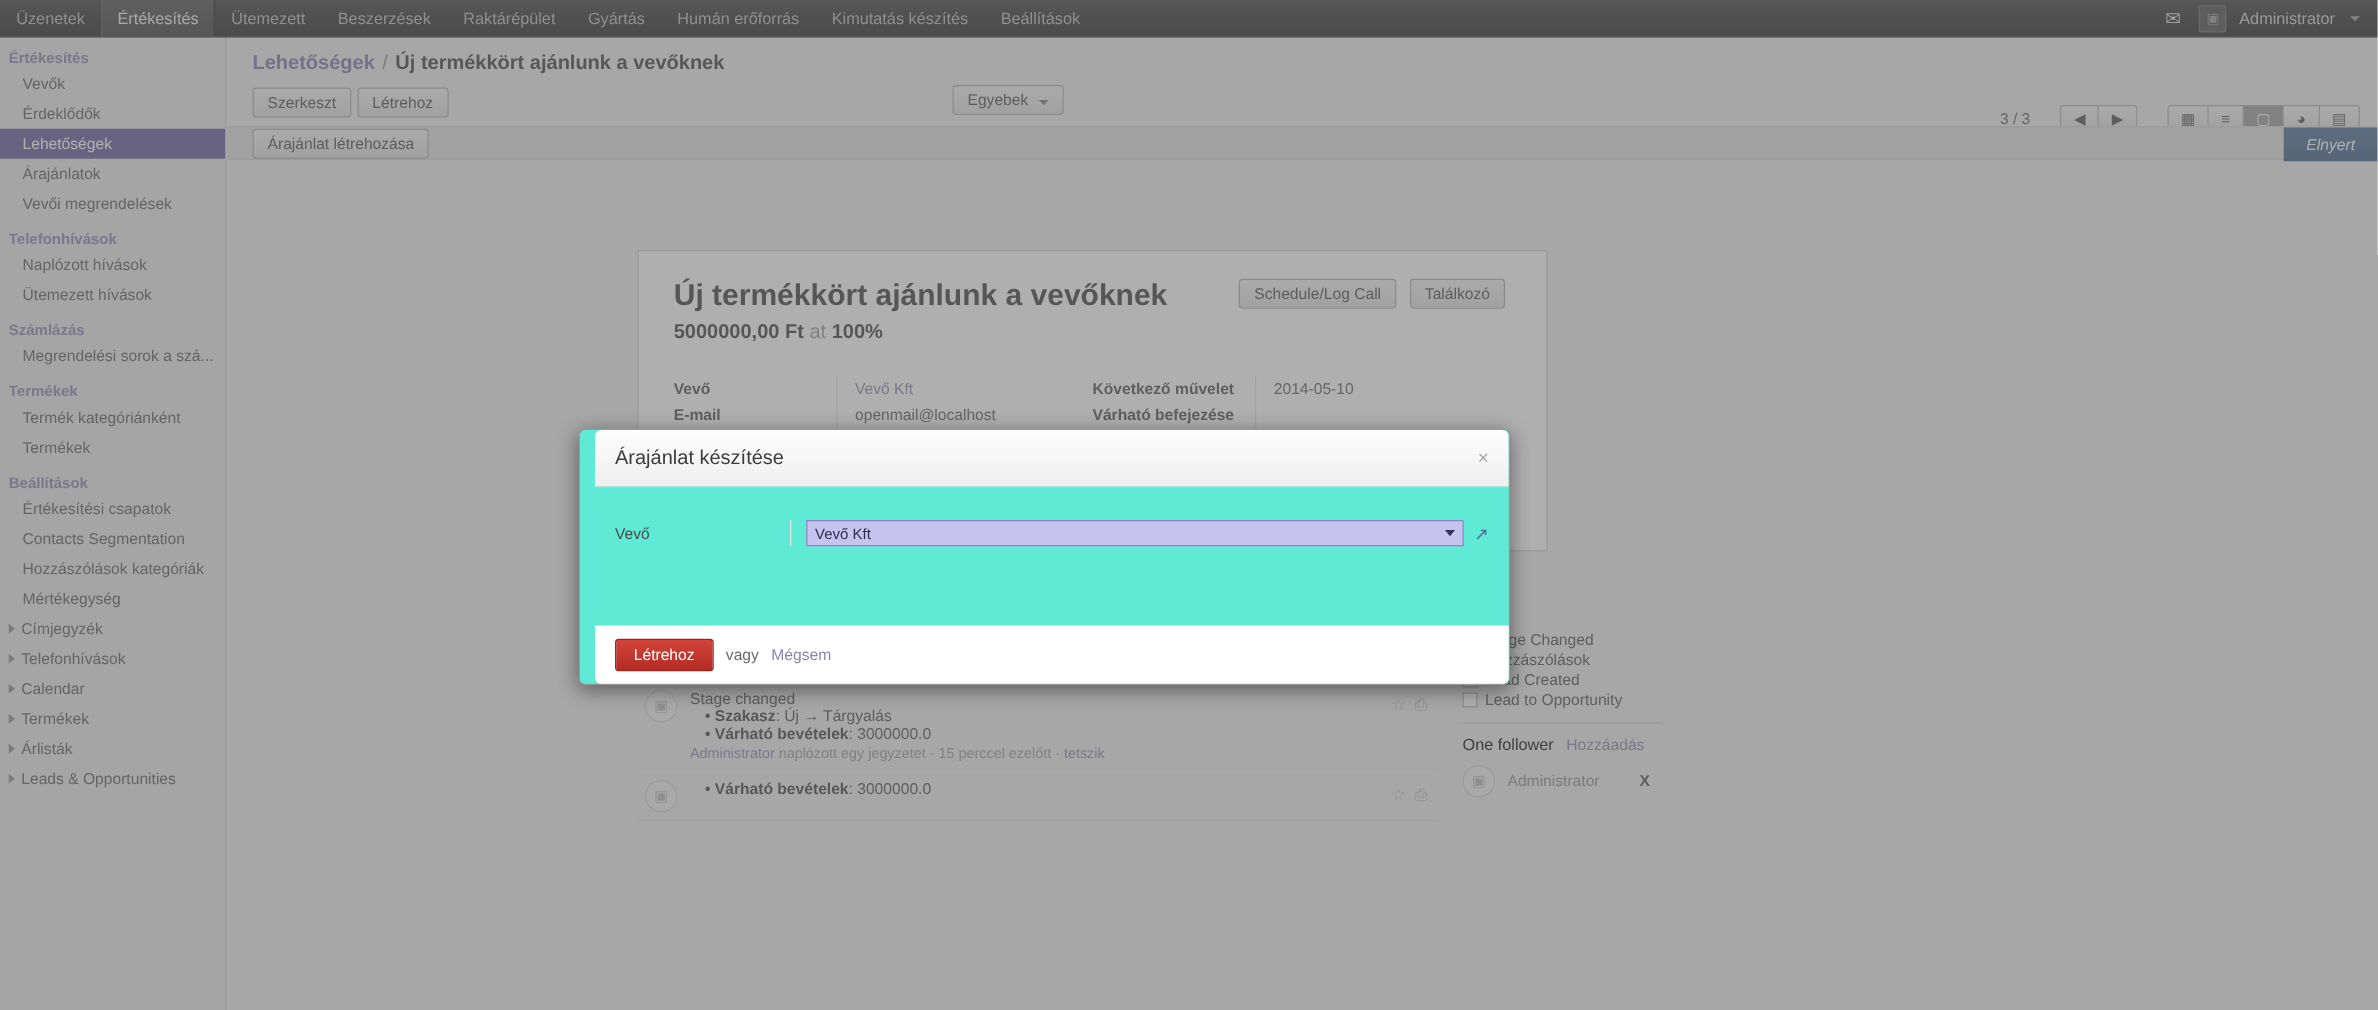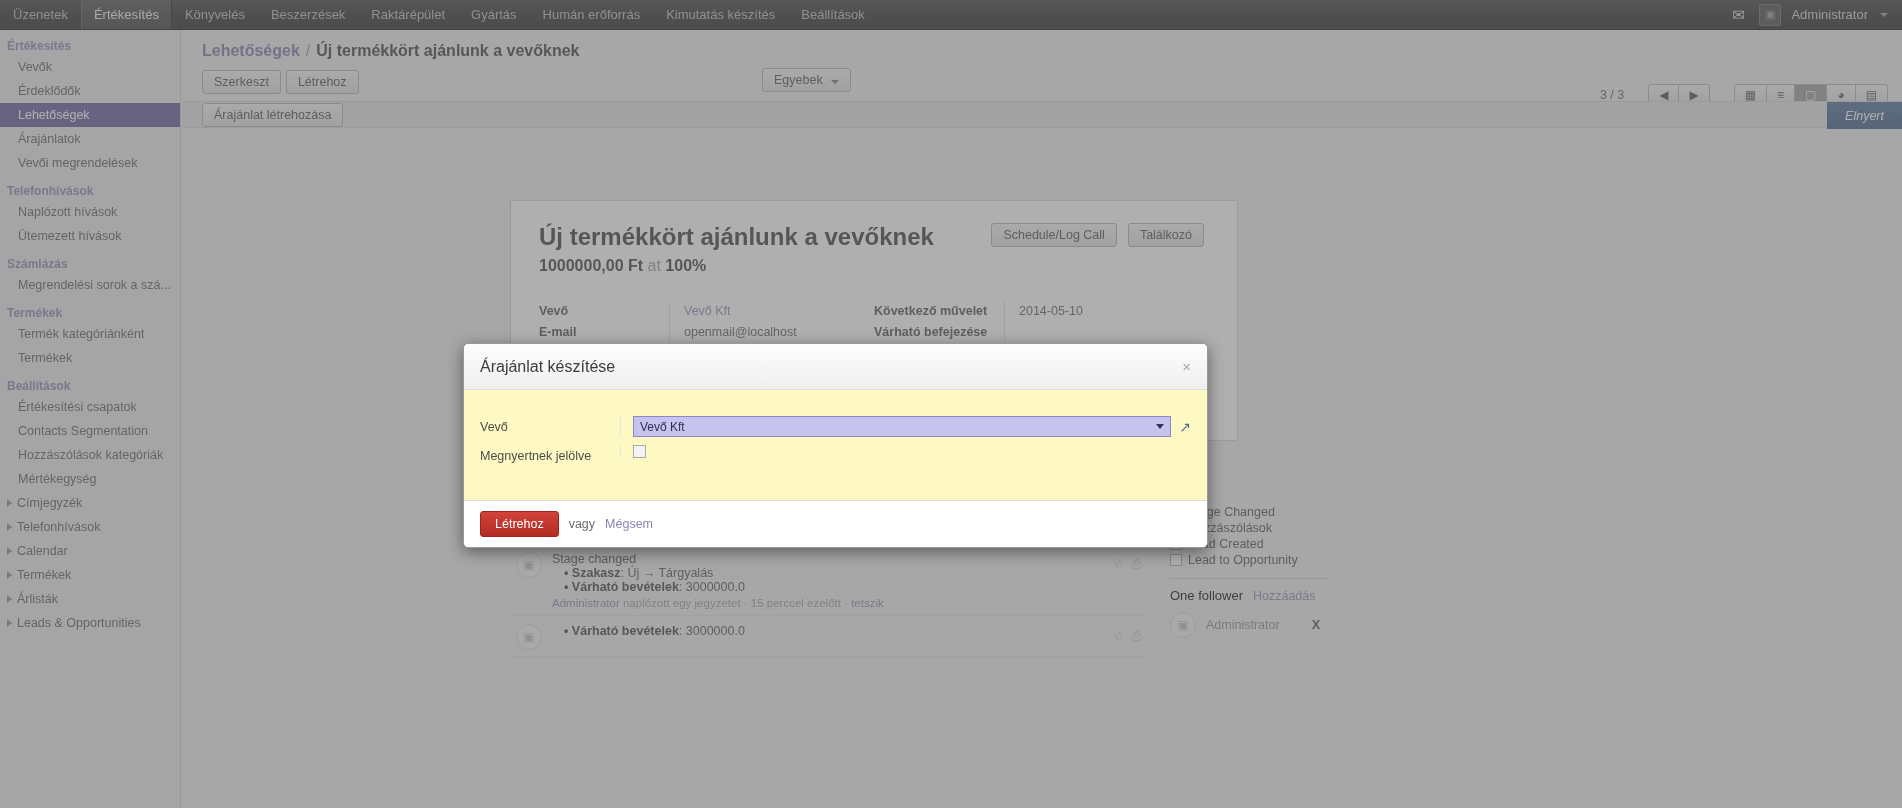--- a/index.html
+++ b/index.html
@@ -165,23 +165,24 @@
   #fl-head { display:flex; align-items:baseline; gap:10px; }
   #fl-count { font-size:13px; font-weight:normal; color:#000000; }
   #fl-add { font-size:12.5px; color:#8a86b0; cursor:pointer; }
   #fl-row { display:flex; align-items:center; gap:10px; margin-top:9px; }
   #fl-name { font-size:12.5px; color:#8d8d8d; }
   #fl-x { font-size:12.5px; font-weight:bold; color:#4c4c4c; cursor:pointer; margin-left:22px;}
 
   
   #modal {
     position:absolute; left:463px; top:343px; width:745px;
-    background:#fef9c3; border:1px solid #999; border-radius:5px;
+    background:#5eead4; border:1px solid #999; border-radius:5px;
     box-shadow: 0 4px 16px rgba(0,0,0,0.45);
     z-index: 900;
+    padding-left: 12px;
   }
   #modal-header {
     height:46px; background: linear-gradient(to bottom,#fdfdfd,#efefef);
     border-bottom:1px solid #dcdcdc; border-radius:5px 5px 0 0;
     display:flex; align-items:center; padding:0 16px;
   }
   #modal-title { font-size:16px; color:#3c3c3c; }
   #modal-close { margin-left:auto; font-size:15px; color:#a8a8a8; cursor:pointer; }
   #modal-body { padding:26px 16px 14px 16px; min-height:110px; }
   .mrow { display:flex; align-items:flex-start; margin-bottom:8px; }
@@ -208,21 +209,21 @@
   #or-text { font-size:12.5px; color:#6c6c6c; }
   #cancel-link { font-size:12.5px; color:#8a86b0; cursor:pointer; }
 </style>
 </head>
 <body>
 
 <div id="topbar">
   <div id="topbar-menu" style="display:flex;">
       <div class="menu-item">Üzenetek</div>
       <div class="menu-item active">Értékesítés</div>
-      <div class="menu-item">Könyvelés</div>
+      <div class="menu-item">Ütemezett</div>
       <div class="menu-item">Beszerzések</div>
       <div class="menu-item">Raktárépület</div>
       <div class="menu-item">Gyártás</div>
       <div class="menu-item">Humán erőforrás</div>
       <div class="menu-item">Kimutatás készítés</div>
       <div class="menu-item">Beállítások</div>
     </div>
   <div id="topbar-right">
     <span class="mail-icon">✉</span>
     <span class="user-avatar">▣</span>
@@ -319,21 +320,21 @@
   <div id="statusbar-row">
     <button class="btn">Árajánlat létrehozása</button>
     <div id="stage-btn">Elnyert</div>
   </div>
 
   <div id="sheet">
     <div id="sheet-head">
       <div>
         <div id="rec-title">Új termékkört ajánlunk a vevőknek</div>
         <div id="rec-sub">
-          <span>1000000,00 Ft</span>
+          <span>5000000,00 Ft</span>
           <span class="at">at</span>
           <span>100%</span>
         </div>
       </div>
       <div id="head-btns">
         <button class="btn">Schedule/Log Call</button>
         <button class="btn">Találkozó</button>
       </div>
     </div>
 
@@ -452,25 +453,19 @@
     <div class="mrow">
       <div class="mlabel">Vevő</div>
       <div class="mfield">
         <div id="vevo-select">
           <span>Vevő Kft</span>
           <span class="sel-caret"></span>
         </div>
         <span id="ext-link-icon">↗</span>
       </div>
     </div>
-    <div class="mrow">
-      <div class="mlabel">Megnyertnek jelölve</div>
-      <div class="mfield">
-        <div id="won-cbx"></div>
-      </div>
-    </div>
   </div>
   <div id="modal-footer">
     <button id="create-btn">Létrehoz</button>
     <span id="or-text">vagy</span>
     <span id="cancel-link">Mégsem</span>
   </div>
 </div>
 
 </body></html>

